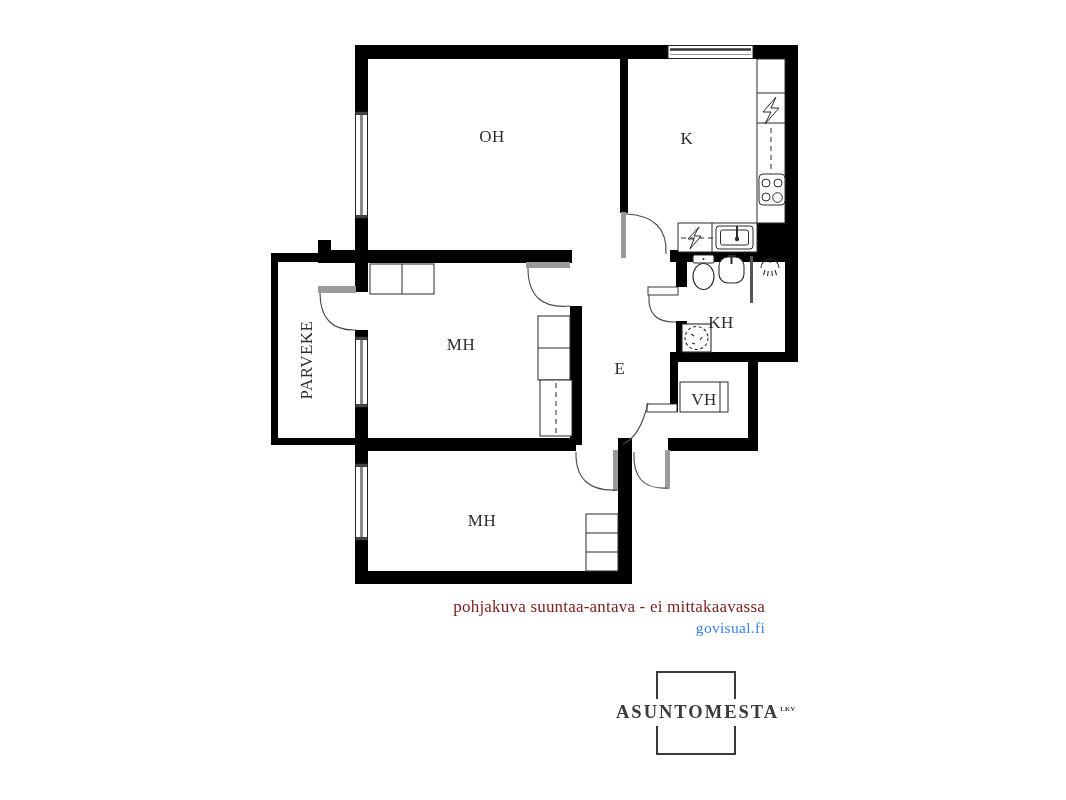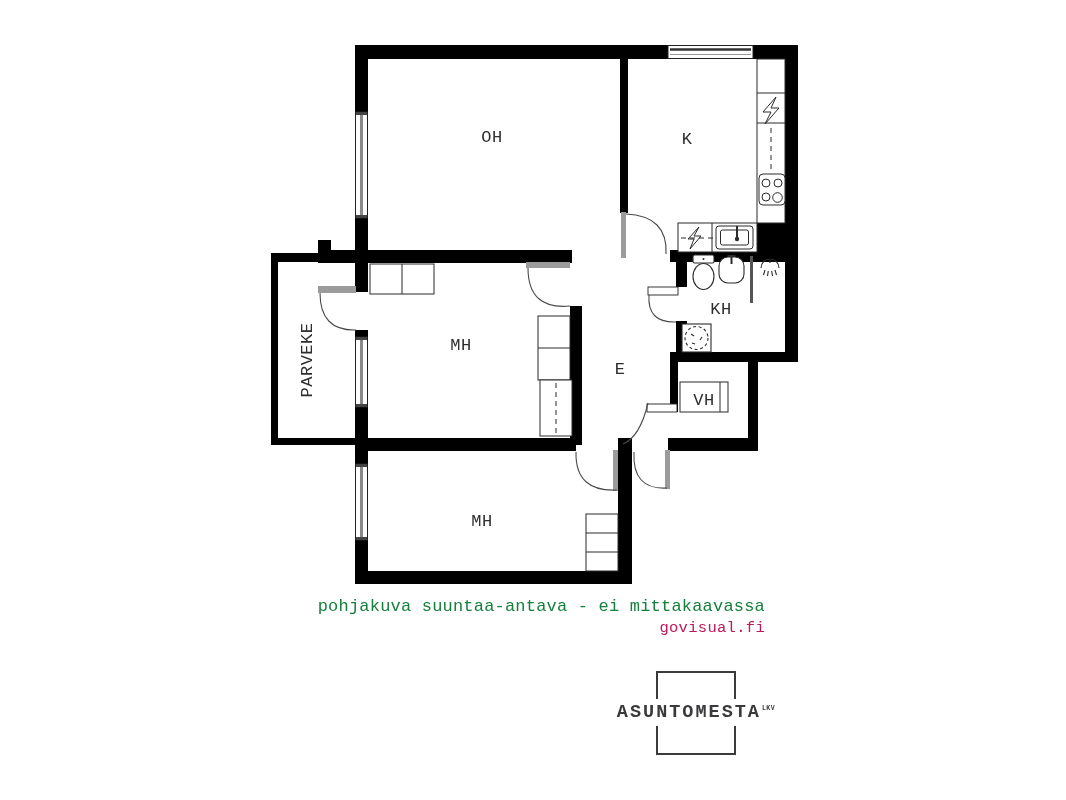--- a/index.html
+++ b/index.html
@@ -1,30 +1,30 @@
 <!DOCTYPE html>
 <html><head>
 <meta charset="utf-8">
 <style>
   html,body{margin:0;padding:0;background:#fff;}
   #stage{
     position:relative;width:1066px;height:800px;background:#ffffff;
-    font-family:Liberation Mono, monospace;overflow:hidden;
+    font-family:Liberation Serif, serif;overflow:hidden;
   }
   #plan-svg{position:absolute;left:0;top:0;}
   .room-label{
     position:absolute;transform:translate(-50%,-50%);
     font-size:17px;color:#2e2e2e;letter-spacing:.5px;white-space:nowrap;
   }
   .room-label.vertical{transform:translate(-50%,-50%) rotate(-90deg);}
   .footer-line{
     position:absolute;right:301px;text-align:right;white-space:nowrap;
   }
-  #disclaimer{top:597px;font-size:17px;color:#15803d;letter-spacing:.2px;}
-  #watermark{top:619px;font-size:15.5px;color:#be185d;letter-spacing:.3px;}
+  #disclaimer{top:597px;font-size:17px;color:#7f1d1d;letter-spacing:.2px;}
+  #watermark{top:619px;font-size:15.5px;color:#3b82f6;letter-spacing:.3px;}
   #logo{position:absolute;left:616px;top:668px;width:160px;height:92px;}
   #logo-frame{
     position:absolute;left:40px;top:3px;width:76px;height:80px;
     border:2.5px solid #3a3a3c;background:transparent;
   }
   #logo-text{
     position:absolute;left:0;top:31px;width:100%;text-align:center;
     font-size:18.5px;font-weight:700;letter-spacing:2px;color:#3a3a3c;
     background:#ffffff;padding:3px 0;line-height:1.15;
   }
@@ -206,21 +206,21 @@
         <rect x="680" y="382" width="48" height="30"></rect>
         <line x1="720" y1="382" x2="720" y2="412"></line>
       </g>
     </g>
   </svg>
 
   <div class="room-label" style="left:492px;top:137px;">OH</div>
   <div class="room-label" style="left:687px;top:139px;">K</div>
   <div class="room-label" style="left:461px;top:345px;">MH</div>
   <div class="room-label" style="left:620px;top:369px;">E</div>
-  <div class="room-label" style="left:721px;top:309px;">KH</div>
+  <div class="room-label" style="left:721px;top:323px;">KH</div>
   <div class="room-label" style="left:704px;top:400px;text-align:center;">VH</div>
   <div class="room-label" style="left:482px;top:521px;">MH</div>
   <div class="room-label vertical" style="left:307px;top:360px;">PARVEKE</div>
 
   <div id="disclaimer" class="footer-line">pohjakuva suuntaa-antava - ei mittakaavassa</div>
   <div id="watermark" class="footer-line">govisual.fi</div>
 
   <div id="logo">
     <div id="logo-frame"></div>
     <div id="logo-text">

